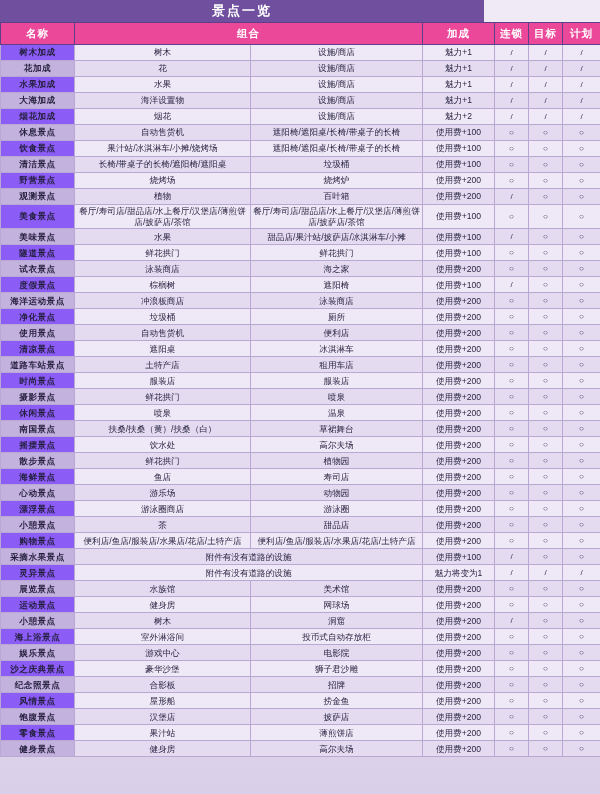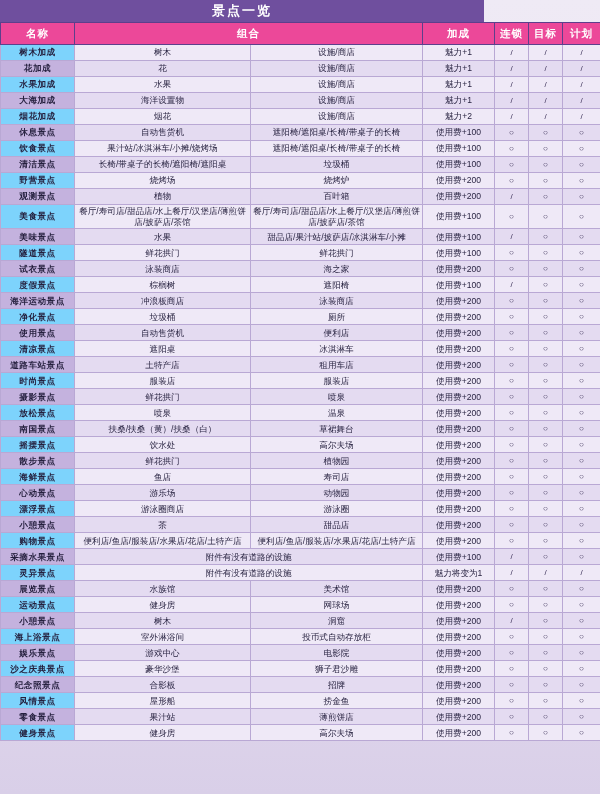--- a/index.html
+++ b/index.html
@@ -52,21 +52,21 @@
     font-size: 8.6px;
     line-height: 1.25;
     text-align: center;
     padding: 1px 2px;
     height: 16px;
     color: #241f3d;
     background: #efe9f7;
     word-break: break-all;
   }
   tbody tr:nth-child(even) td { background: #e4dbf1; }
-  tbody td.name { background: #7dd3fc; font-weight: bold; letter-spacing: .5px; }
+  tbody td.name { background: #8b5cf6; font-weight: bold; letter-spacing: .5px; }
   tbody tr:nth-child(even) td.name { background: #c4b2de; }
   tbody td.mark { font-size: 8px; color:#3a2f57; }
 </style>
 </head>
 <body>
 
 <div id="sheet">
 
   <div class="title">景点一览</div>
 
@@ -283,21 +283,21 @@
         <tr>
           <td class="name">摄影景点</td>
           <td>鲜花拱门</td>
           <td>喷泉</td>
           <td>使用费+200</td>
           <td class="mark">○</td>
           <td class="mark">○</td>
           <td class="mark">○</td>
         </tr>
         <tr>
-          <td class="name">放松景点</td>
+          <td class="name">休闲景点</td>
           <td>喷泉</td>
           <td>温泉</td>
           <td>使用费+200</td>
           <td class="mark">○</td>
           <td class="mark">○</td>
           <td class="mark">○</td>
         </tr>
         <tr>
           <td class="name">南国景点</td>
           <td>扶桑/扶桑（黄）/扶桑（白）</td>
@@ -452,20 +452,29 @@
         <tr>
           <td class="name">风情景点</td>
           <td>屋形船</td>
           <td>捞金鱼</td>
           <td>使用费+200</td>
           <td class="mark">○</td>
           <td class="mark">○</td>
           <td class="mark">○</td>
         </tr>
         <tr>
+          <td class="name">饱腹景点</td>
+          <td>汉堡店</td>
+          <td>披萨店</td>
+          <td>使用费+200</td>
+          <td class="mark">○</td>
+          <td class="mark">○</td>
+          <td class="mark">○</td>
+        </tr>
+        <tr>
           <td class="name">零食景点</td>
           <td>果汁站</td>
           <td>薄煎饼店</td>
           <td>使用费+200</td>
           <td class="mark">○</td>
           <td class="mark">○</td>
           <td class="mark">○</td>
         </tr>
         <tr>
           <td class="name">健身景点</td>

